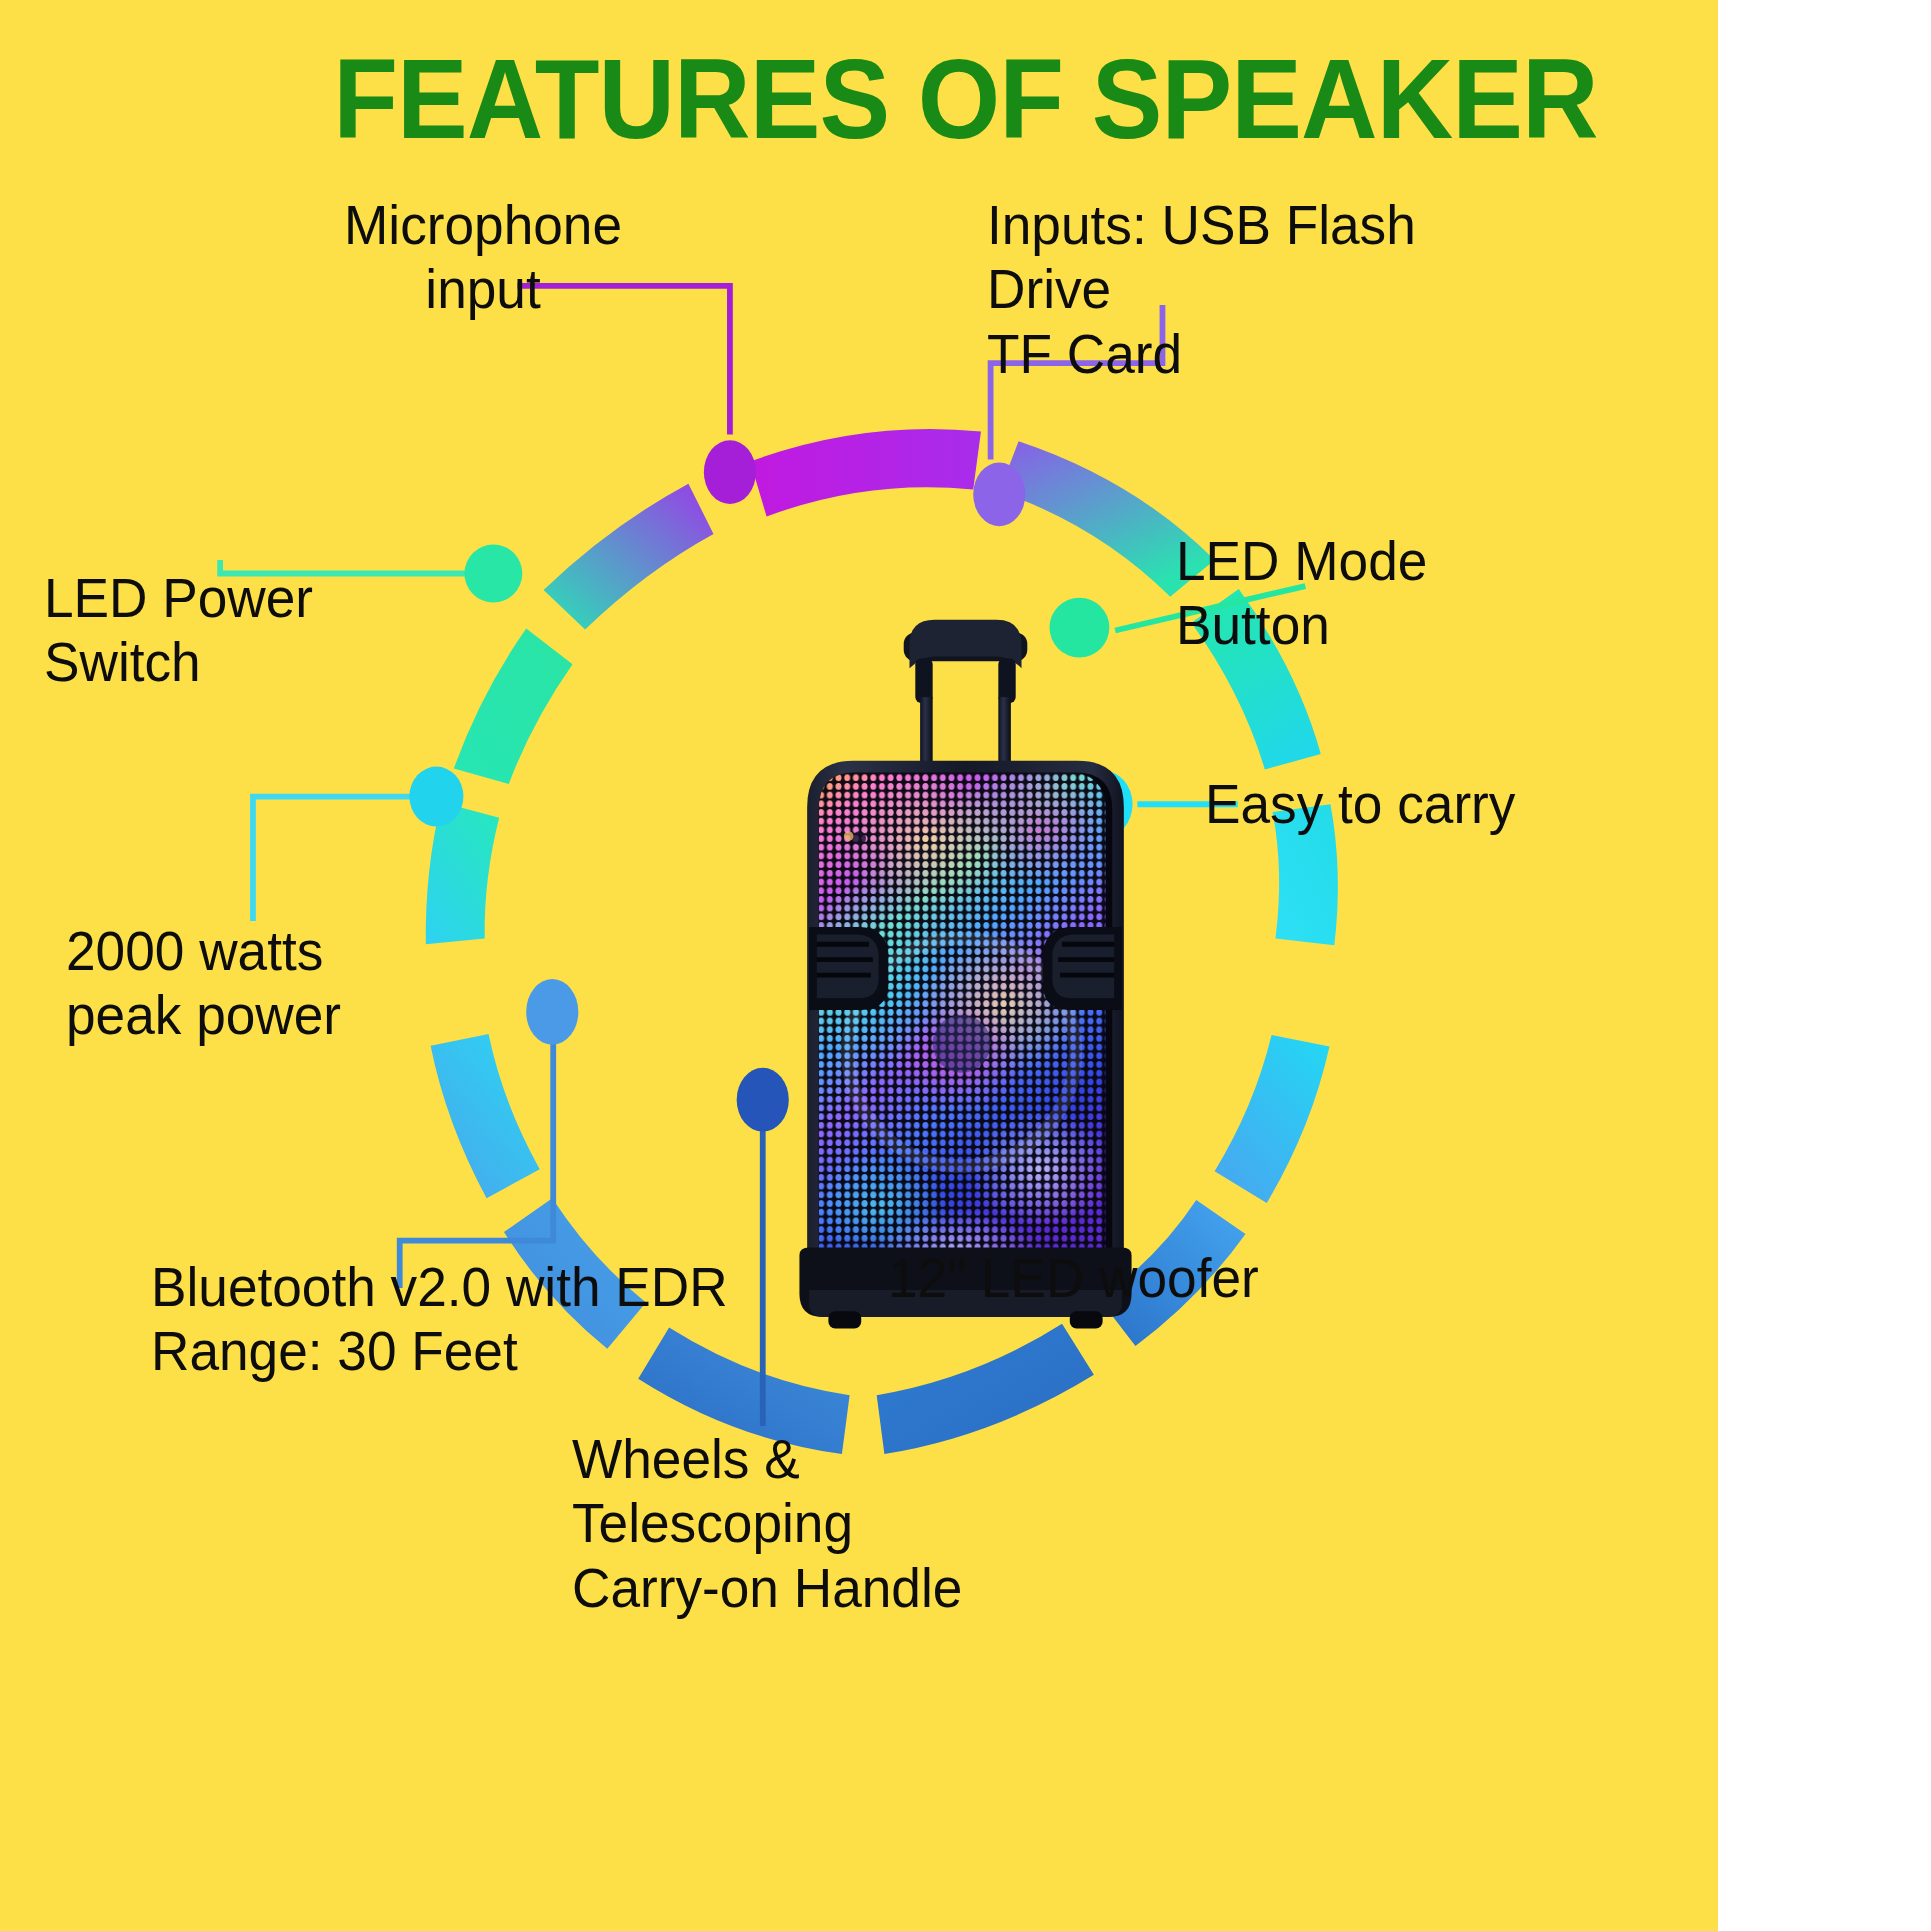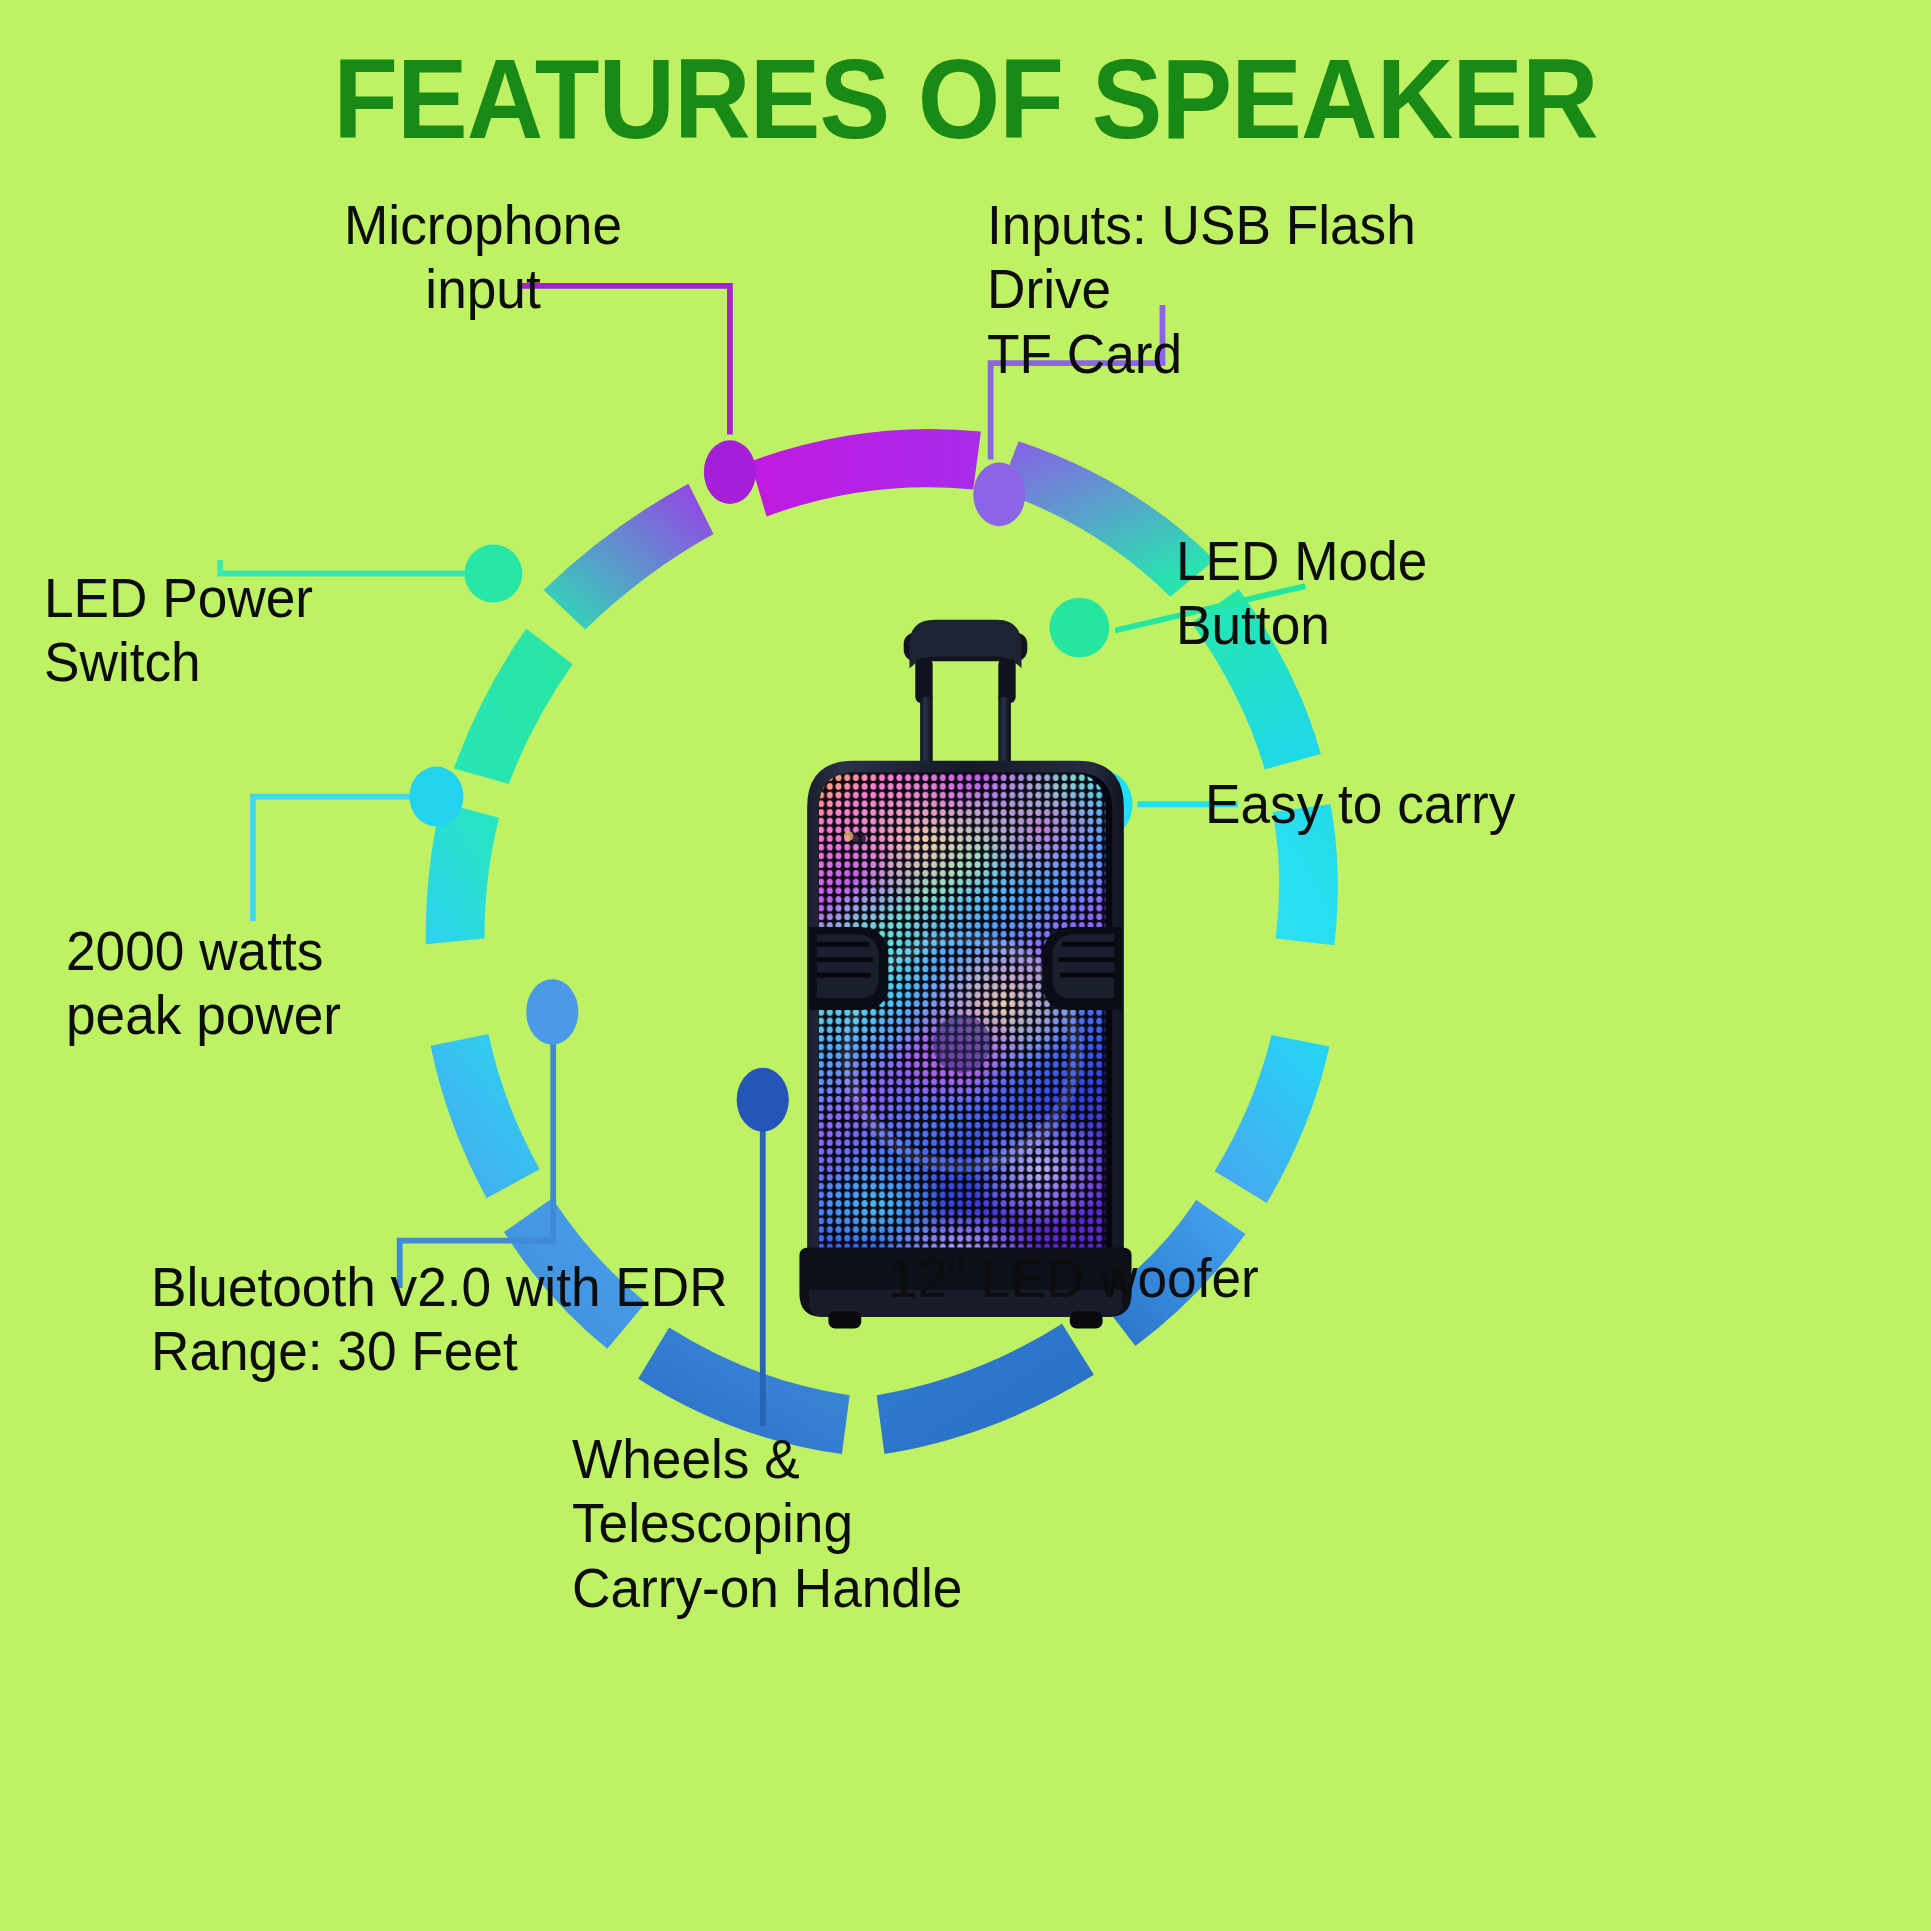--- a/index.html
+++ b/index.html
@@ -1,17 +1,17 @@
 <!DOCTYPE html>
 <html><head>
 <meta charset="utf-8">
 <style>
   html,body{margin:0;padding:0;background:#fff;}
   body{width:1931px;height:1931px;overflow:hidden;font-family:"Liberation Sans",sans-serif;}
-  #stage{position:relative;width:1931px;height:1931px;background:#bef264;}
+  #stage{position:relative;width:1718px;height:1931px;background:#fde047;}
 
   #title{
     position:absolute; left:0; top:37px; width:1931px; text-align:center;
     font-family:"Liberation Sans",sans-serif;
     font-weight:700; font-size:114px; letter-spacing:-1px;
     color:#1a8a16; line-height:1.08;
     transform:scaleX(0.93); transform-origin:center top;
     white-space:nowrap;
   }
 

